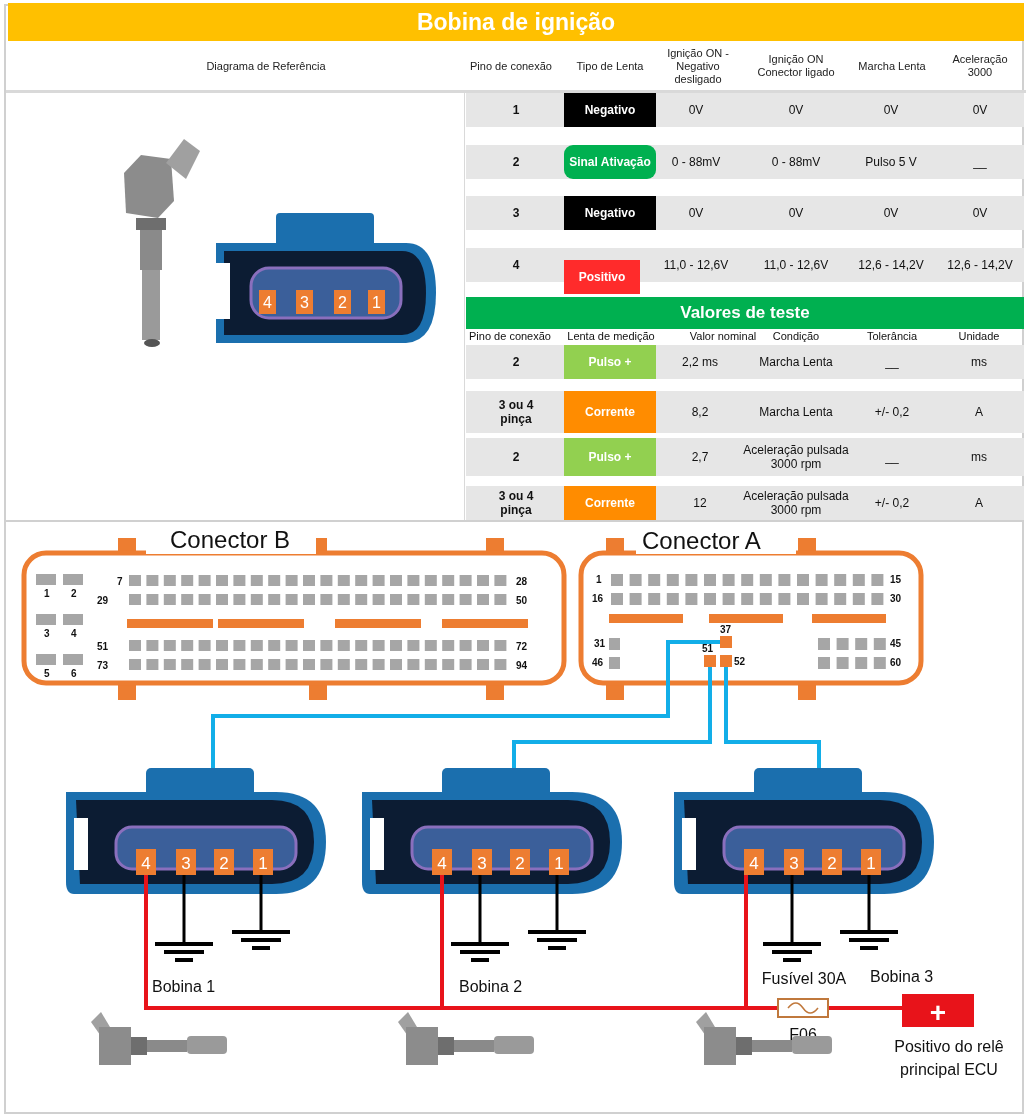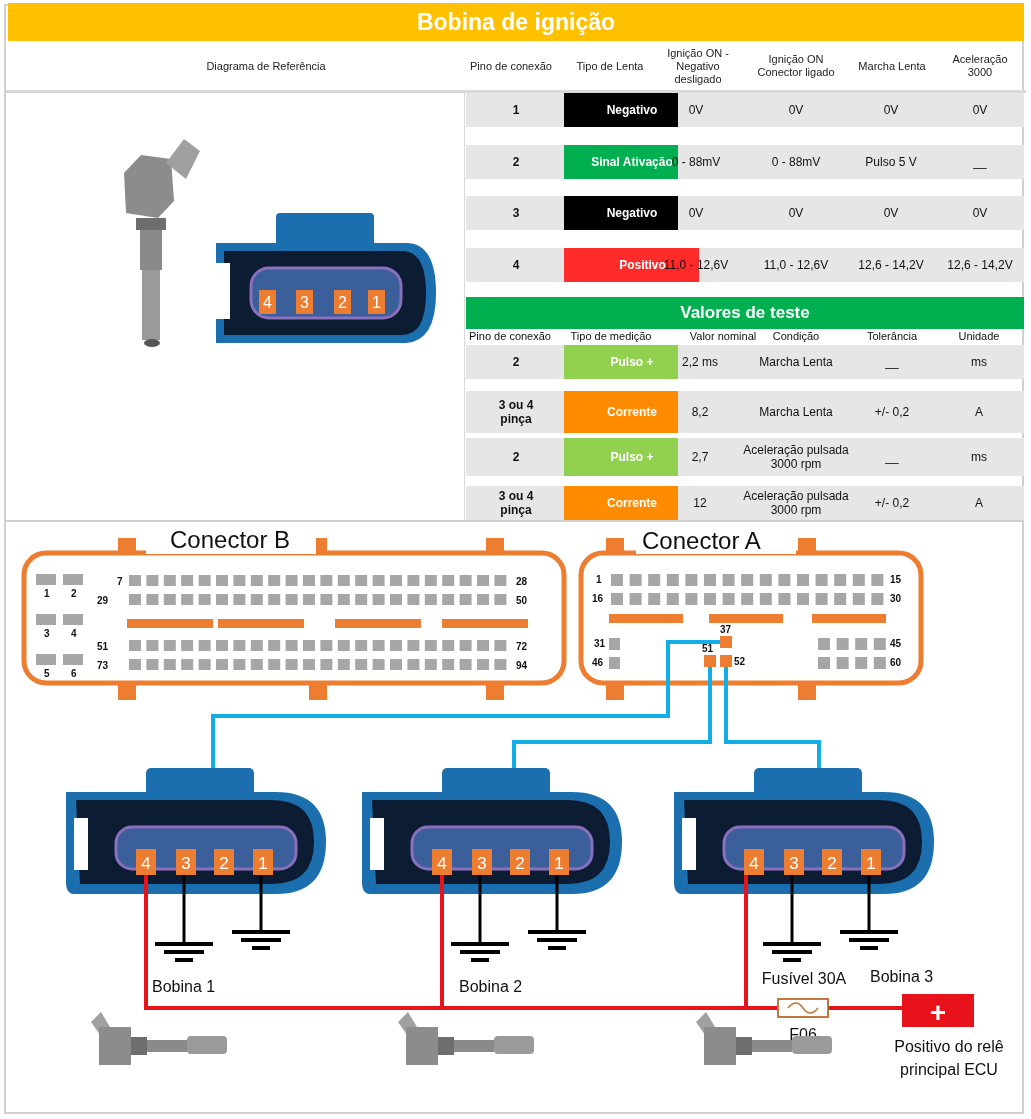--- a/index.html
+++ b/index.html
@@ -5,21 +5,21 @@
   html,body{margin:0;padding:0;background:#fff;}
   body{width:1031px;height:1119px;position:relative;overflow:hidden;font-family:"Liberation Sans",sans-serif;}
   .frame{position:absolute;left:4px;top:4px;width:1020px;height:1110px;border:2px solid #d0d0d0;box-sizing:border-box;}
   .title-bar{position:absolute;left:8px;top:3px;width:1016px;height:38px;background:#ffc000;color:#fff;font-weight:bold;font-size:23px;text-align:center;line-height:38px;}
   .hdr{position:absolute;top:42px;height:48px;font-size:11px;color:#222;text-align:center;display:flex;align-items:center;justify-content:center;line-height:13px;}
   .hdr-sep{position:absolute;left:6px;top:90px;width:1020px;height:3px;background:#d9d9d9;}
   .left-panel{position:absolute;left:6px;top:93px;width:458px;height:427px;background:#fff;border-right:1px solid #d9d9d9;}
   .row{position:absolute;left:466px;width:558px;height:34px;background:#e6e6e6;}
   .cell{position:absolute;top:0;height:34px;display:flex;align-items:center;justify-content:center;font-size:12px;color:#111;text-align:center;line-height:14px;}
   .pin{font-weight:bold;}
-  .badge{position:absolute;top:0;height:34px;display:flex;align-items:center;justify-content:center;font-size:12px;color:#fff;font-weight:bold;padding-left:22px;}
+  .badge{position:absolute;top:0;height:34px;display:flex;align-items:center;justify-content:center;font-size:12px;color:#fff;font-weight:bold;}
   .vt-title{position:absolute;left:466px;top:297px;width:558px;height:32px;background:#00b050;color:#fff;font-size:17px;text-align:center;line-height:32px;font-weight:bold;}
   .vt-hdr{position:absolute;top:330px;height:15px;font-size:11px;color:#111;text-align:center;}
   .row2{position:absolute;left:466px;width:558px;background:#e6e6e6;}
   .row2 .cell{height:100%;}
   .row2 .badge{height:100%;font-weight:bold;}
   .diagram{position:absolute;left:6px;top:520px;width:1018px;height:594px;border-top:2px solid #d0d0d0;}
   svg text{font-family:"Liberation Sans",sans-serif;}
 </style>
 </head>
 <body>
@@ -70,47 +70,47 @@
     <div class="row" style="top: 93px;">
       <div class="cell pin" style="left: 0px; width: 100px;">1</div>
       <div class="badge" style="left: 98px; width: 92px; background: rgb(0, 0, 0);">Negativo</div>
       <div class="cell" style="left: 190px; width: 80px;">0V</div>
       <div class="cell" style="left: 280px; width: 100px;">0V</div>
       <div class="cell" style="left: 380px; width: 90px;">0V</div>
       <div class="cell" style="left: 470px; width: 88px;">0V</div>
     </div>
     <div class="row" style="top: 145px;">
       <div class="cell pin" style="left: 0px; width: 100px;">2</div>
-      <div class="badge" style="left: 98px; width: 92px; background: rgb(0, 176, 80);">Sinal Ativação</div>
+      <div class="badge" style="left: 98px; width: 92px; background: rgb(0, 176, 80); border-radius: 9px;">Sinal Ativação</div>
       <div class="cell" style="left: 190px; width: 80px;">0 - 88mV</div>
       <div class="cell" style="left: 280px; width: 100px;">0 - 88mV</div>
       <div class="cell" style="left: 380px; width: 90px;">Pulso 5 V</div>
       <div class="cell" style="left: 470px; width: 88px;">__</div>
     </div>
     <div class="row" style="top: 196px;">
       <div class="cell pin" style="left: 0px; width: 100px;">3</div>
       <div class="badge" style="left: 98px; width: 92px; background: rgb(0, 0, 0);">Negativo</div>
       <div class="cell" style="left: 190px; width: 80px;">0V</div>
       <div class="cell" style="left: 280px; width: 100px;">0V</div>
       <div class="cell" style="left: 380px; width: 90px;">0V</div>
       <div class="cell" style="left: 470px; width: 88px;">0V</div>
     </div>
     <div class="row" style="top: 248px;">
       <div class="cell pin" style="left: 0px; width: 100px;">4</div>
-      <div class="badge" style="left: 98px; width: 113px; background: rgb(255, 43, 43);">Positivo</div>
+      <div class="badge" style="left: 98px; width: 76px; background: rgb(255, 43, 43); margin-top: 12px;">Positivo</div>
       <div class="cell" style="left: 190px; width: 80px;">11,0 - 12,6V</div>
       <div class="cell" style="left: 280px; width: 100px;">11,0 - 12,6V</div>
       <div class="cell" style="left: 380px; width: 90px;">12,6 - 14,2V</div>
       <div class="cell" style="left: 470px; width: 88px;">12,6 - 14,2V</div>
     </div>
   </div>
 
 <div class="vt-title">Valores de teste</div>
 <div class="vt-hdr" style="left:466px;width:88px;">Pino de conexão</div>
-<div class="vt-hdr" style="left:562px;width:98px;">Tipo de medição</div>
+<div class="vt-hdr" style="left:562px;width:98px;">Lenta de medição</div>
 <div class="vt-hdr" style="left:683px;width:80px;">Valor nominal</div>
 <div class="vt-hdr" style="left:740px;width:112px;">Condição</div>
 <div class="vt-hdr" style="left:852px;width:80px;">Tolerância</div>
 <div class="vt-hdr" style="left:940px;width:78px;">Unidade</div>
 <div id="tv-rows">
     <div class="row2" style="top: 345px; height: 34px;">
       <div class="cell pin" style="left: 0px; width: 100px; padding: 0px 16px; box-sizing: border-box;">2</div>
       <div class="badge" style="left: 98px; width: 92px; background: rgb(146, 208, 80);">Pulso +</div>
       <div class="cell" style="left: 194px; width: 80px;">2,2 ms</div>
       <div class="cell" style="left: 274px; width: 112px;">Marcha Lenta</div>

